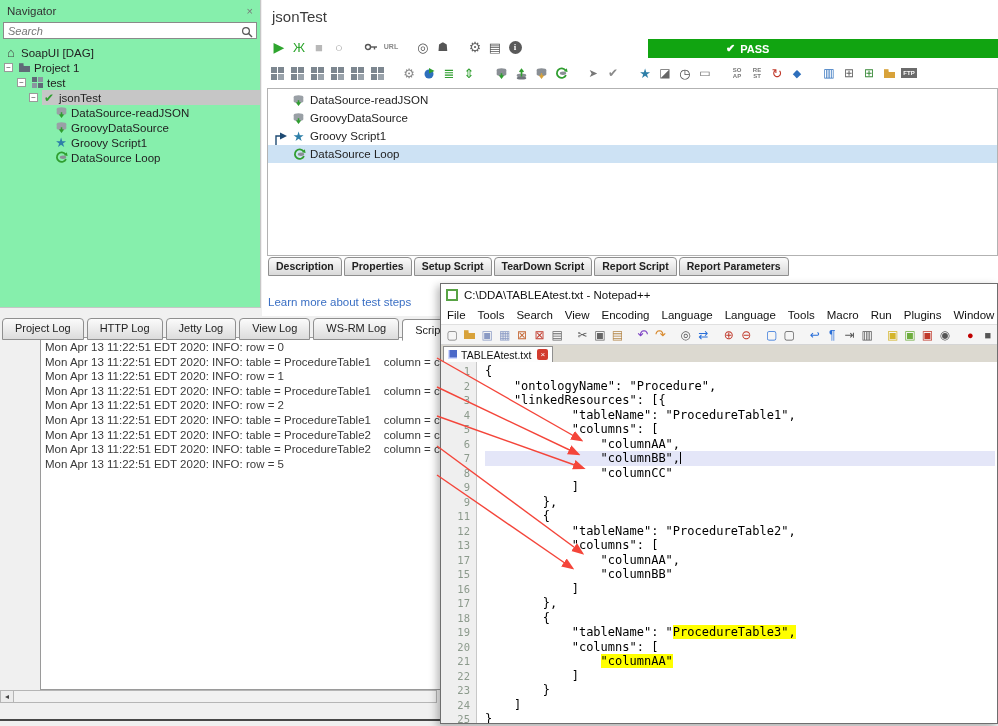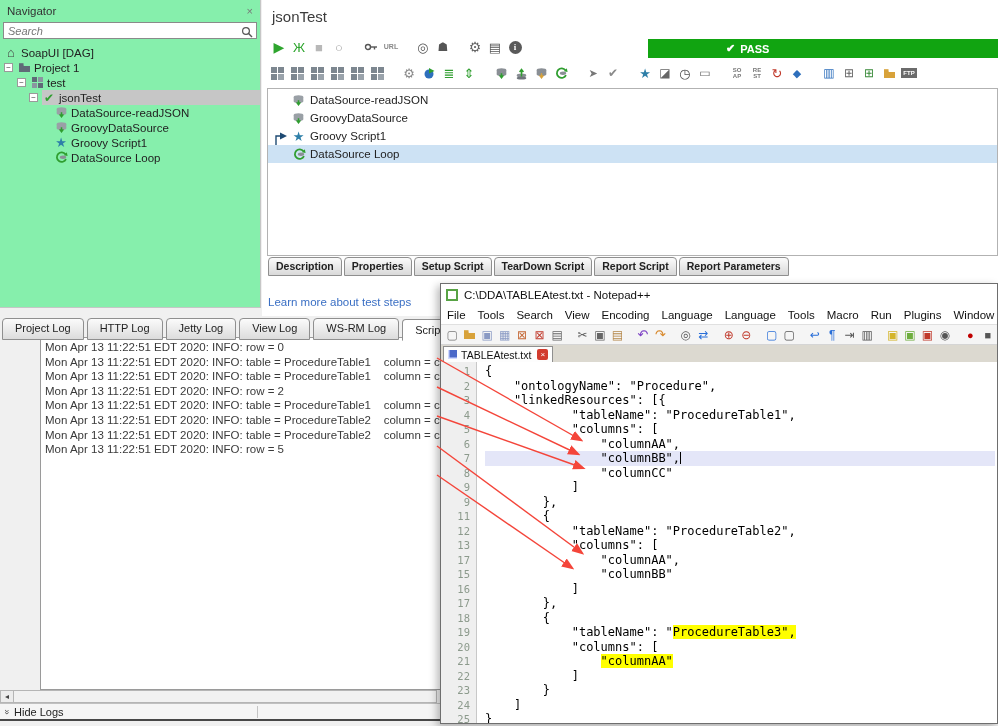--- a/index.html
+++ b/index.html
@@ -486,36 +486,32 @@
       <div class="logtab">Jetty Log</div>
       <div class="logtab">View Log</div>
       <div class="logtab">WS-RM Log</div>
       <div class="logtab active">Script Log</div>
       <div class="logtab">LoadUI Log</div>
     </div>
   <div id="log-content">
     <div id="log-lines">
         <div class="log-line">Mon Apr 13 11:22:51 EDT 2020: INFO: row = 0</div>
         <div class="log-line">Mon Apr 13 11:22:51 EDT 2020: INFO: table = ProcedureTable1    column = columnAA</div>
+        <div class="log-line">Mon Apr 13 11:22:51 EDT 2020: INFO: row = 1</div>
         <div class="log-line">Mon Apr 13 11:22:51 EDT 2020: INFO: table = ProcedureTable1    column = columnBB</div>
         <div class="log-line">Mon Apr 13 11:22:51 EDT 2020: INFO: row = 2</div>
         <div class="log-line">Mon Apr 13 11:22:51 EDT 2020: INFO: table = ProcedureTable1    column = columnCC</div>
         <div class="log-line">Mon Apr 13 11:22:51 EDT 2020: INFO: table = ProcedureTable2    column = columnAA</div>
         <div class="log-line">Mon Apr 13 11:22:51 EDT 2020: INFO: table = ProcedureTable2    column = columnBB</div>
         <div class="log-line">Mon Apr 13 11:22:51 EDT 2020: INFO: row = 5</div>
       </div>
     <div id="log-vscroll"></div>
   </div>
   <div id="log-hscroll">
     <span class="sbtn">◂</span>
-  </div>
-  <div id="status-bar">
-    <span class="chev">»</span>
-    <span>Hide Logs</span>
-    <span class="divider"></span>
   </div>
   <div id="bottom-line"></div>
 
   <div id="notepad">
     <div id="npp-titlebar">
       <span class="npp-appicon"></span>
       <span id="npp-title">C:\DDA\TABLEAtest.txt - Notepad++</span>
     </div>
     <div id="npp-menubar">
         <span class="mitem">File</span>

